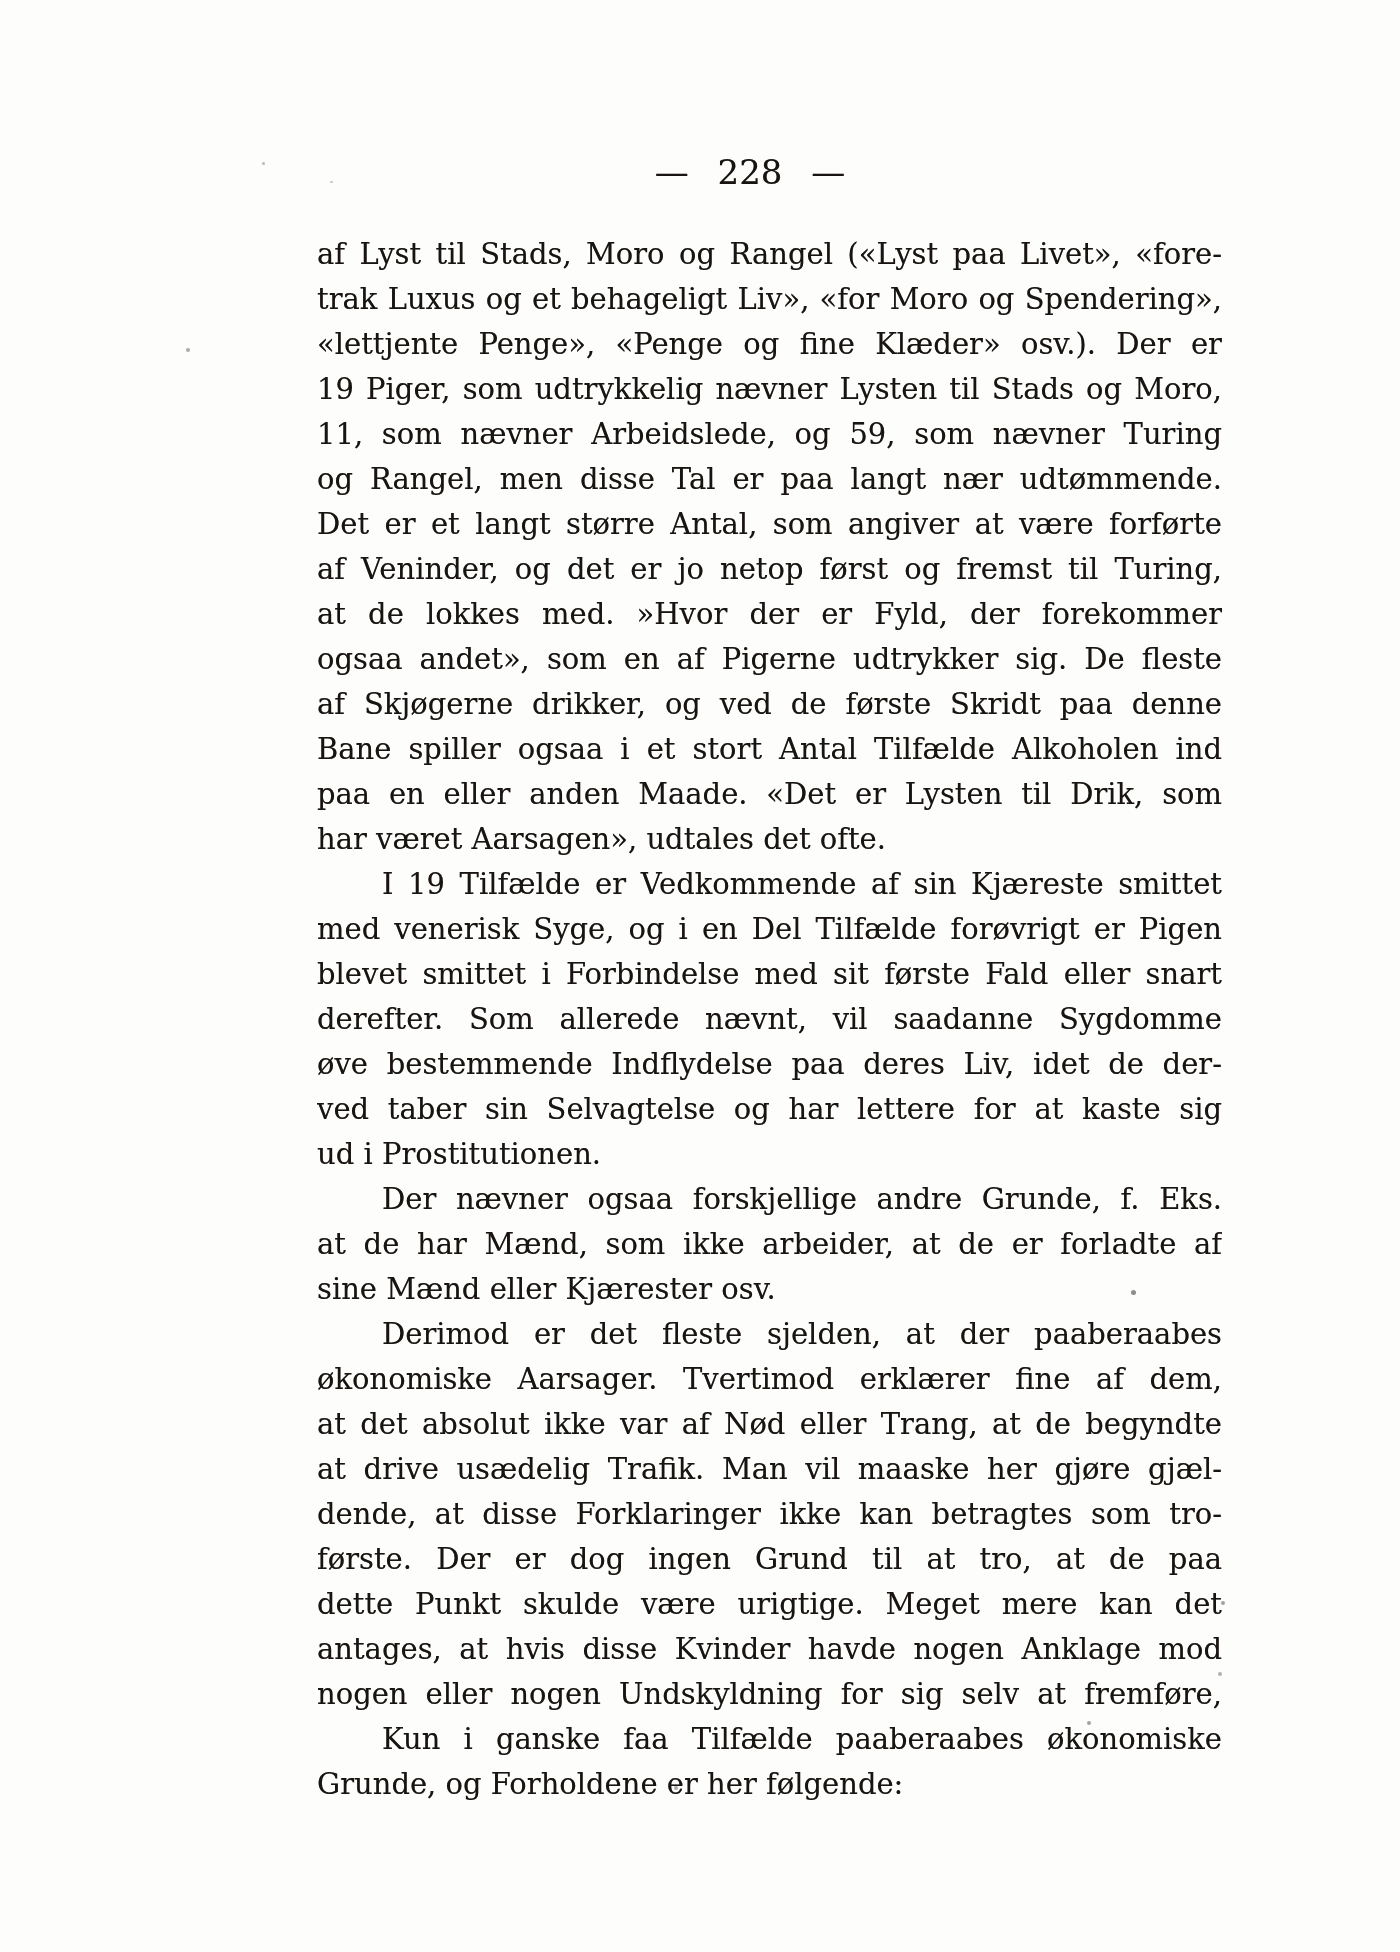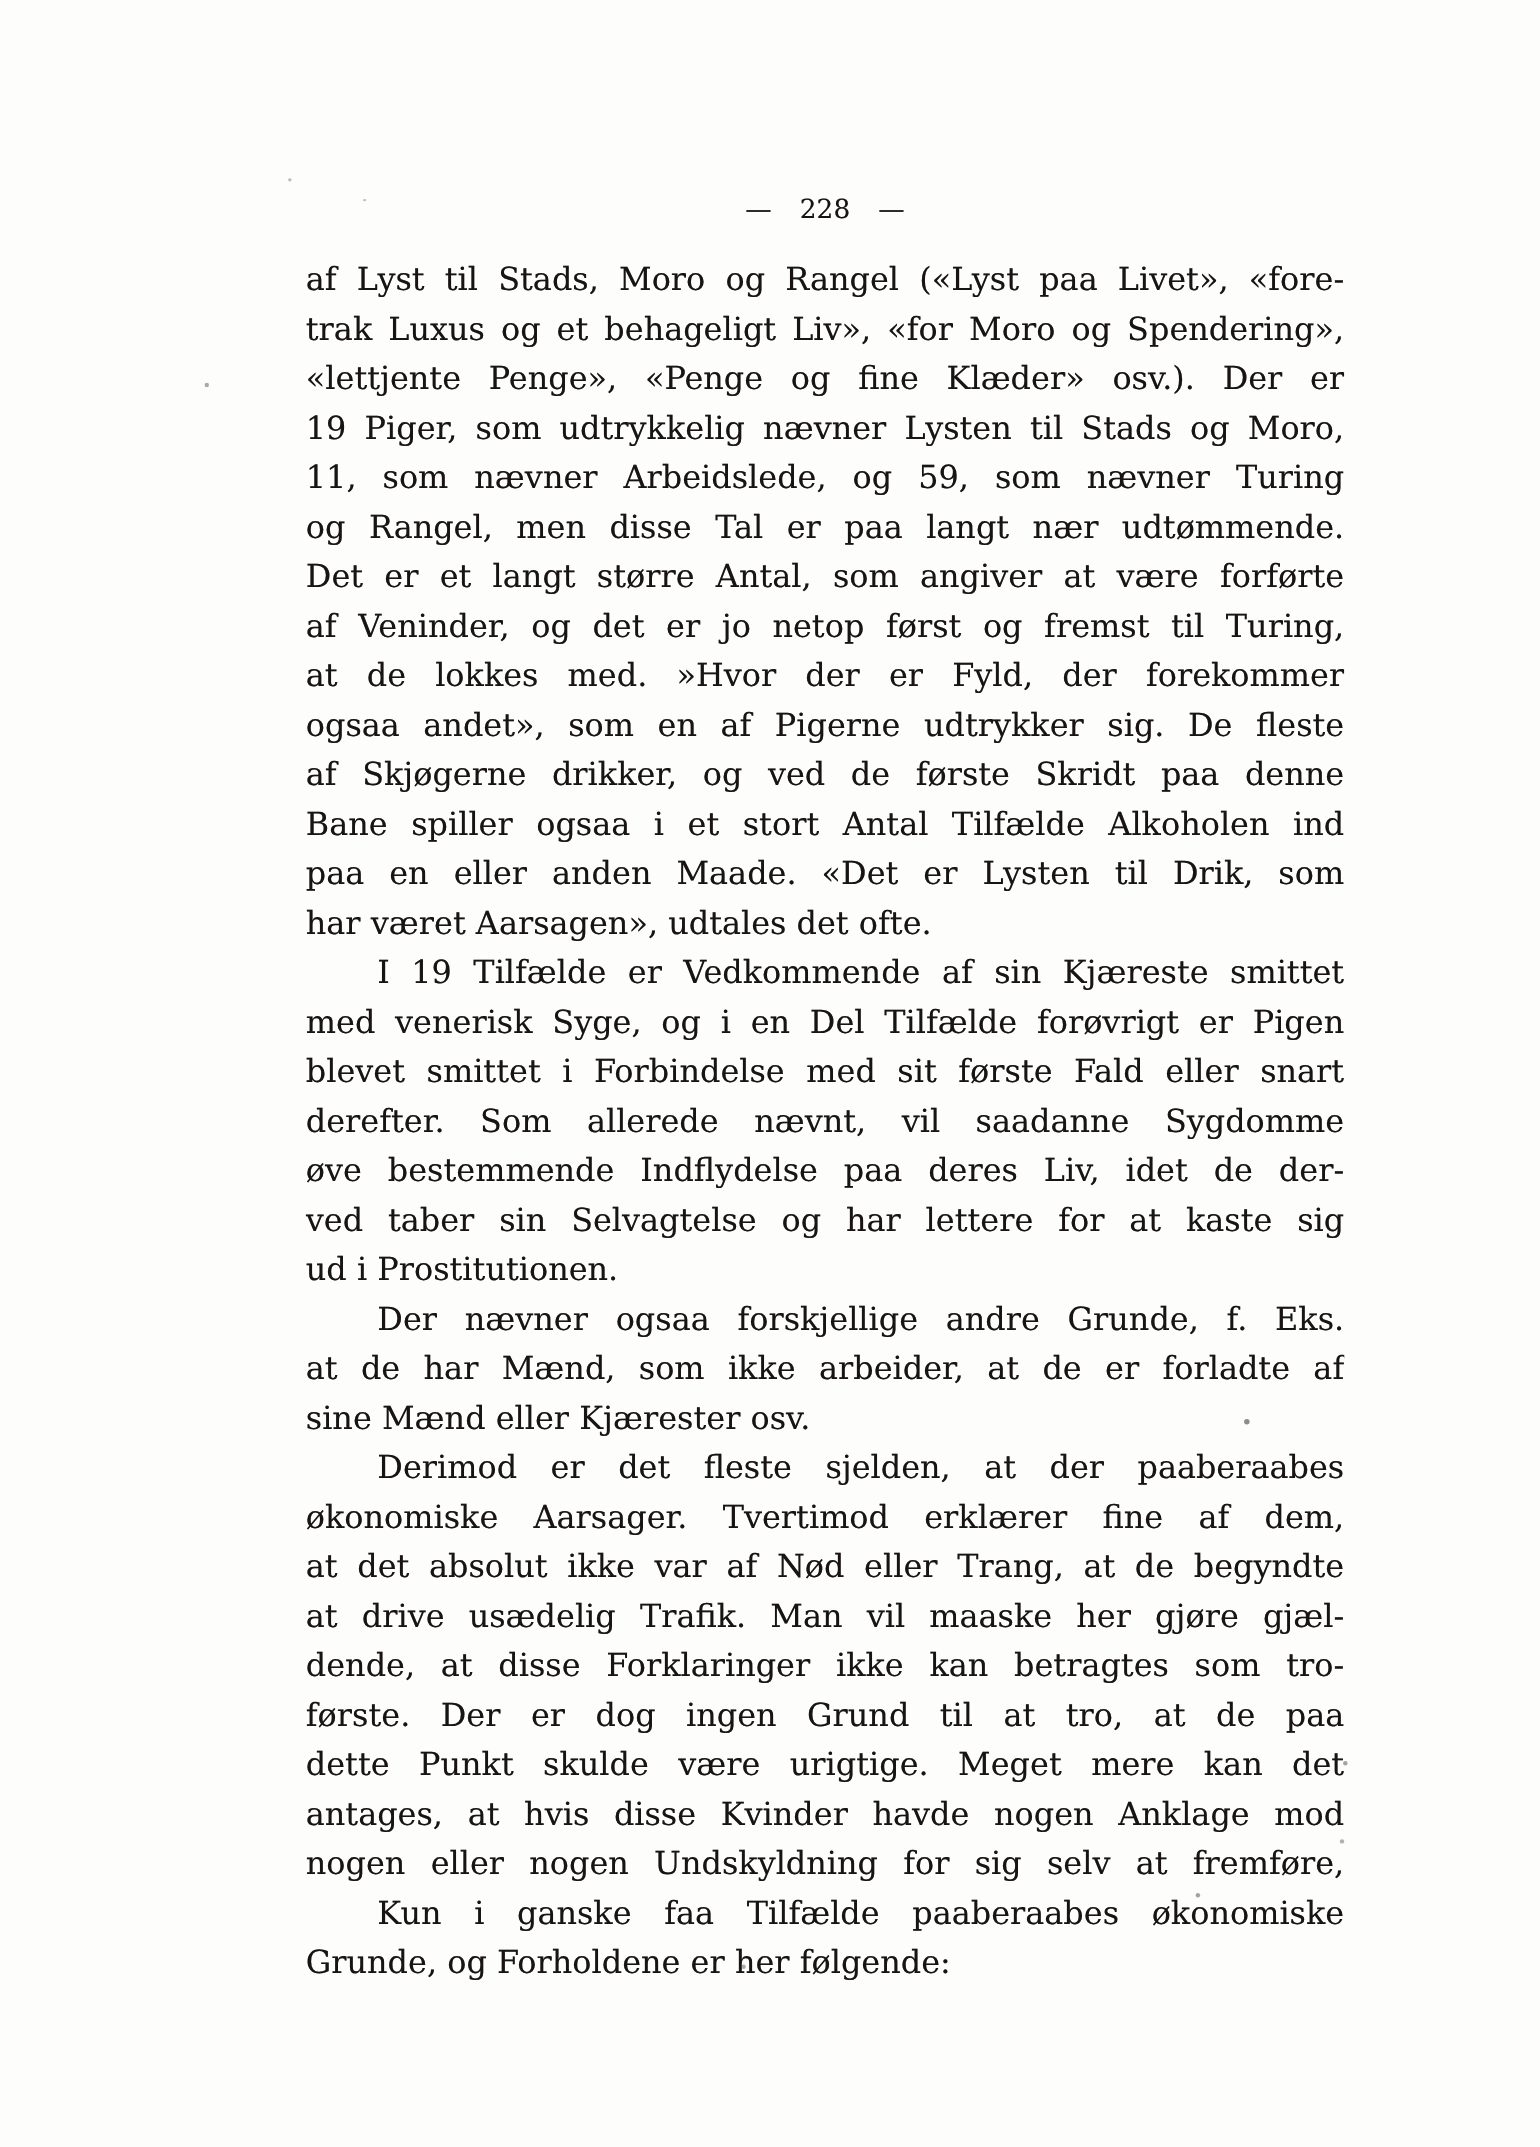--- a/index.html
+++ b/index.html
@@ -11,43 +11,44 @@
     position: relative;
     width: 1400px;
     height: 1952px;
     background: #fdfdfc;
     overflow: hidden;
     font-family: "DejaVu Serif", "Liberation Serif", serif;
     color: #181411;
   }
   .header {
     position: absolute;
-    top: 168px;
+    top: 150px;
     left: 278px;
     width: 944px;
     text-align: center;
-    font-size: 24px;
+    font-size: 34px;
     line-height: 45px;
     word-spacing: 18px;
     text-shadow: 0 0 0.6px rgba(24,20,17,0.45);
   }
   .textblock {
     position: absolute;
     top: 232px;
     left: 278px;
     width: 944px;
     font-size: 29px;
     line-height: 45px;
     text-shadow: 0 0 0.6px rgba(24,20,17,0.45);
   }
   .line {
     height: 45px;
     overflow: hidden;
     text-align: justify;
     text-align-last: justify;
+    margin-left: 39px;
   }
   .line.indent { text-indent: 65px; }
   .line.para-end { text-align-last: left; }
   .speck {
     position: absolute;
     border-radius: 50%;
     background: #6b6560;
   }
 </style>
 </head>

